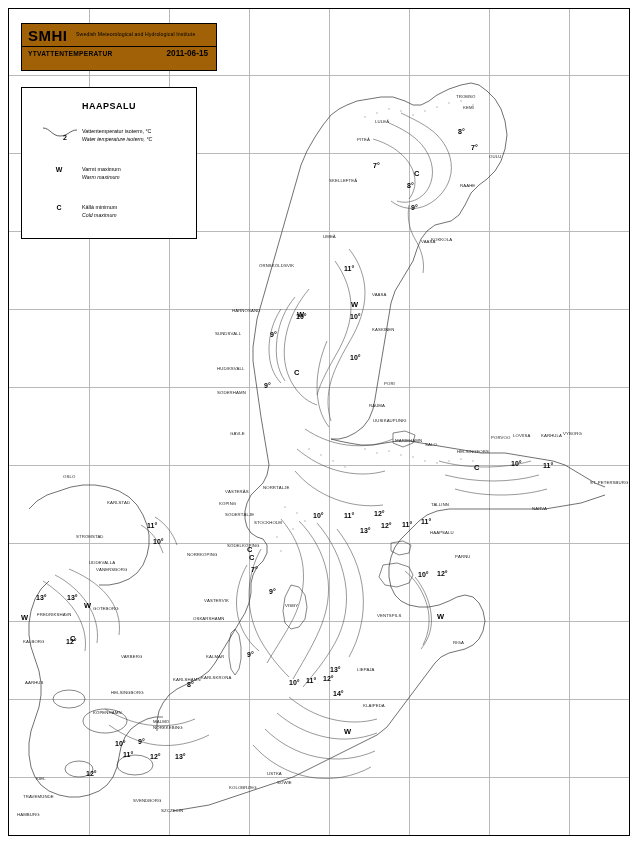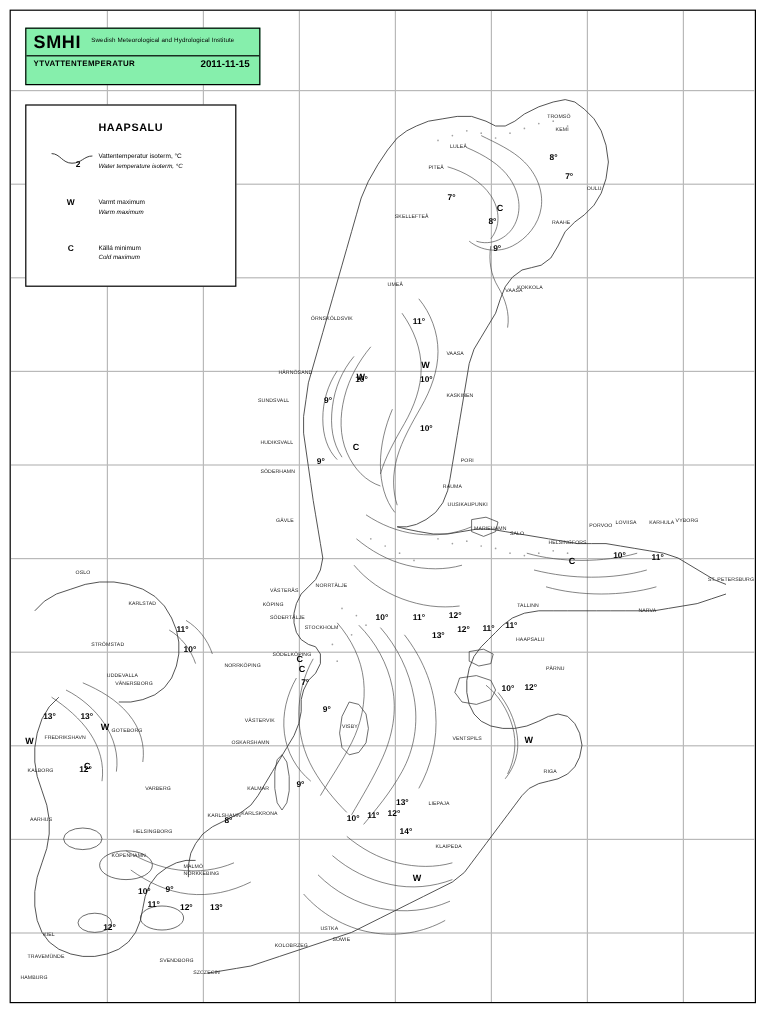--- a/index.html
+++ b/index.html
@@ -38,21 +38,21 @@
   .grid-h { height: 1px; left: 0; right: 0; }
 
   
   #title-box {
     position: absolute;
     left: 12px;
     top: 14px;
     width: 196px;
     height: 48px;
     border: 1px solid #000;
-    background: #86efac;
+    background: #a16207;
     box-sizing: border-box;
     z-index: 30;
   }
   #smhi-logo {
     position: absolute;
     left: 6px;
     top: 3px;
     font-size: 15px;
     font-weight: bold;
     letter-spacing: 0.5px;
@@ -474,21 +474,21 @@
         <div class="marker" style="left: 75px; top: 592px;">W</div>
         <div class="marker" style="left: 61px; top: 625px;">C</div>
         <div class="marker" style="left: 238px; top: 536px;">C</div>
       </div>
 
     <div id="title-box">
       <div id="smhi-logo">SMHI</div>
       <div id="smhi-sub">Swedish Meteorological and Hydrological Institute</div>
       <div id="title-divider"></div>
       <div id="map-title">YTVATTENTEMPERATUR</div>
-      <div id="map-date">2011-11-15</div>
+      <div id="map-date">2011-06-15</div>
     </div>
 
     <div id="legend-box">
       <div id="legend-title">HAAPSALU</div>
 
       <svg id="legend-iso-line" width="36" height="16" viewBox="0 0 36 16">
         <path d="M1,2 C8,2 10,10 18,10 C26,10 28,4 35,4" fill="none" stroke="#333" stroke-width="0.8"></path>
       </svg>
 
       <div class="legend-row" style="top:42px;">

